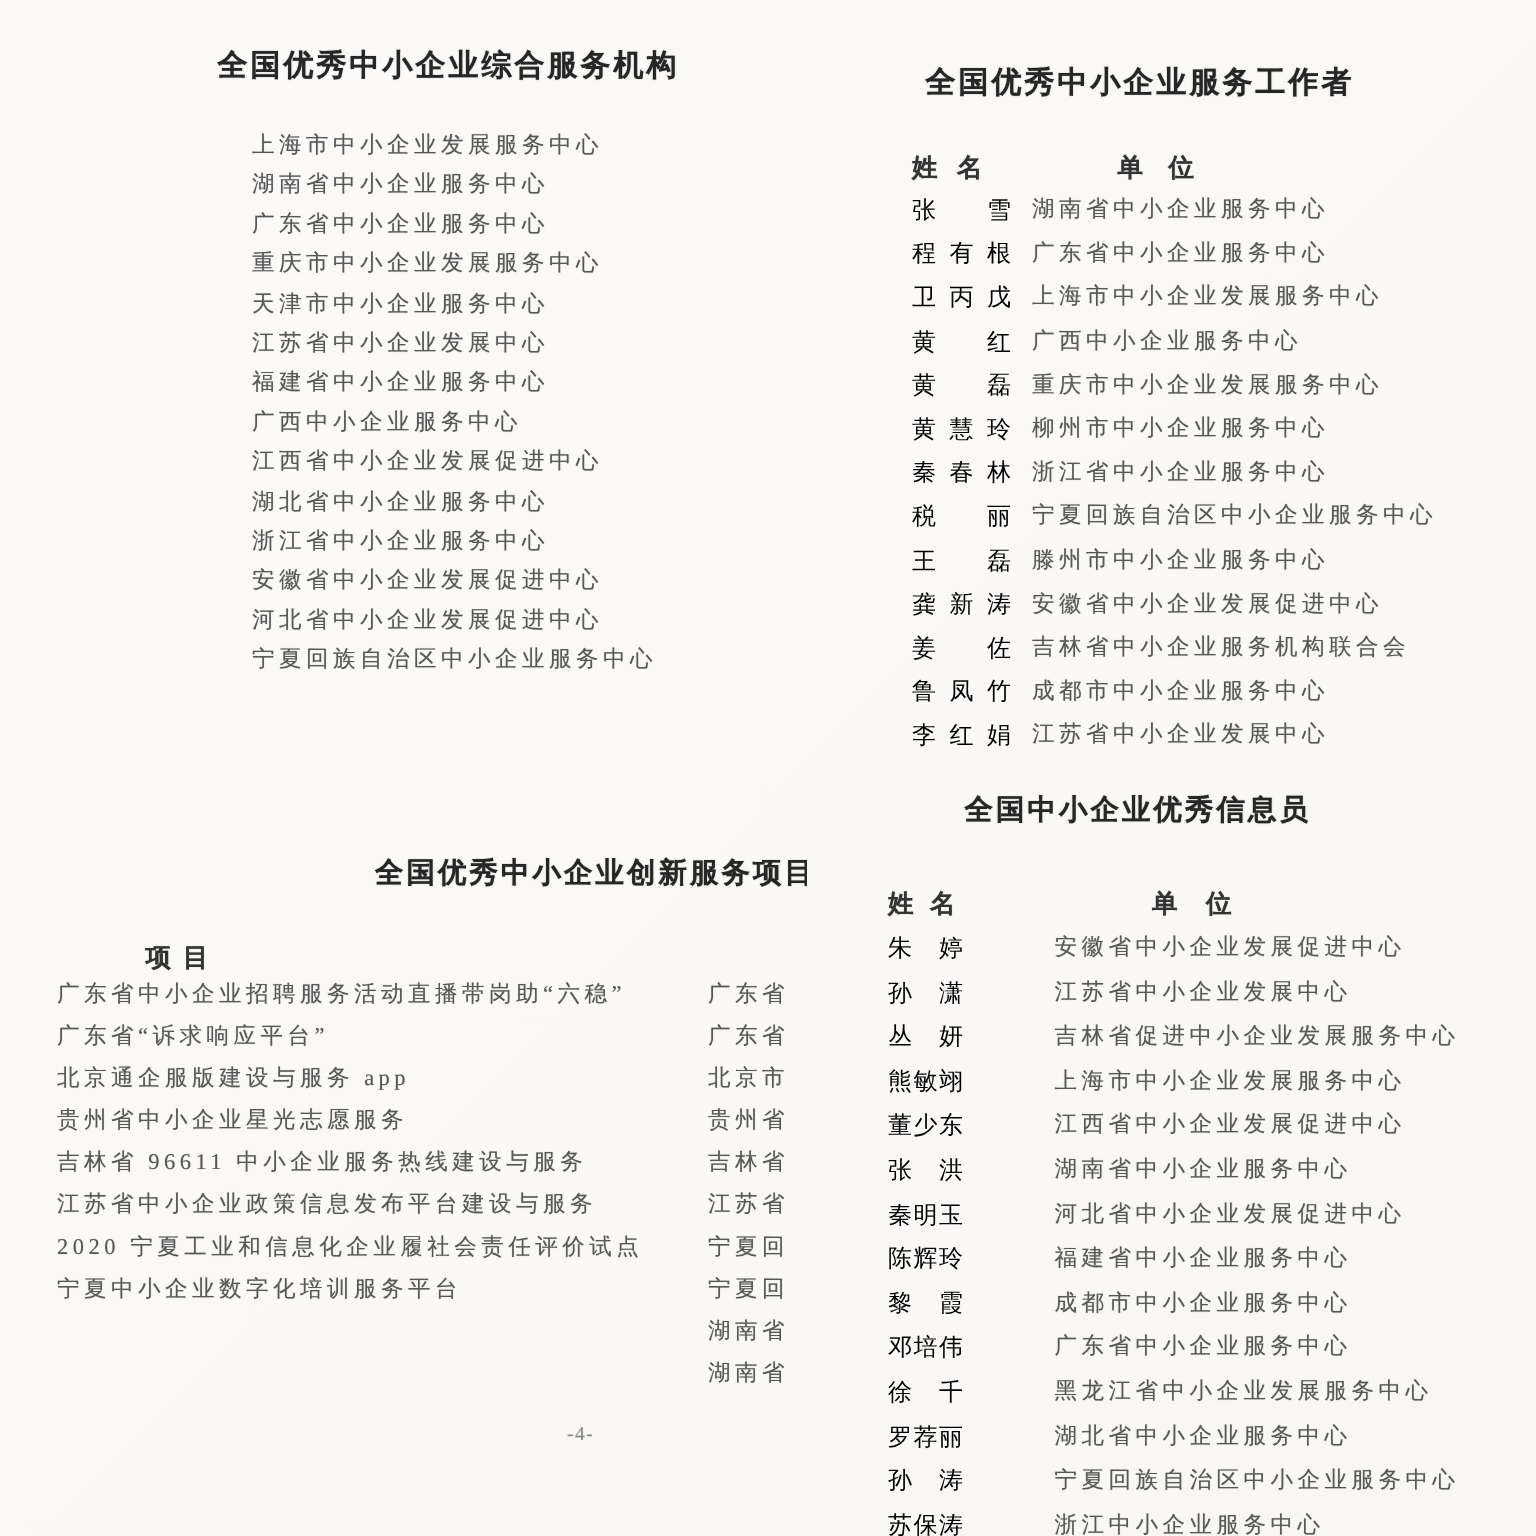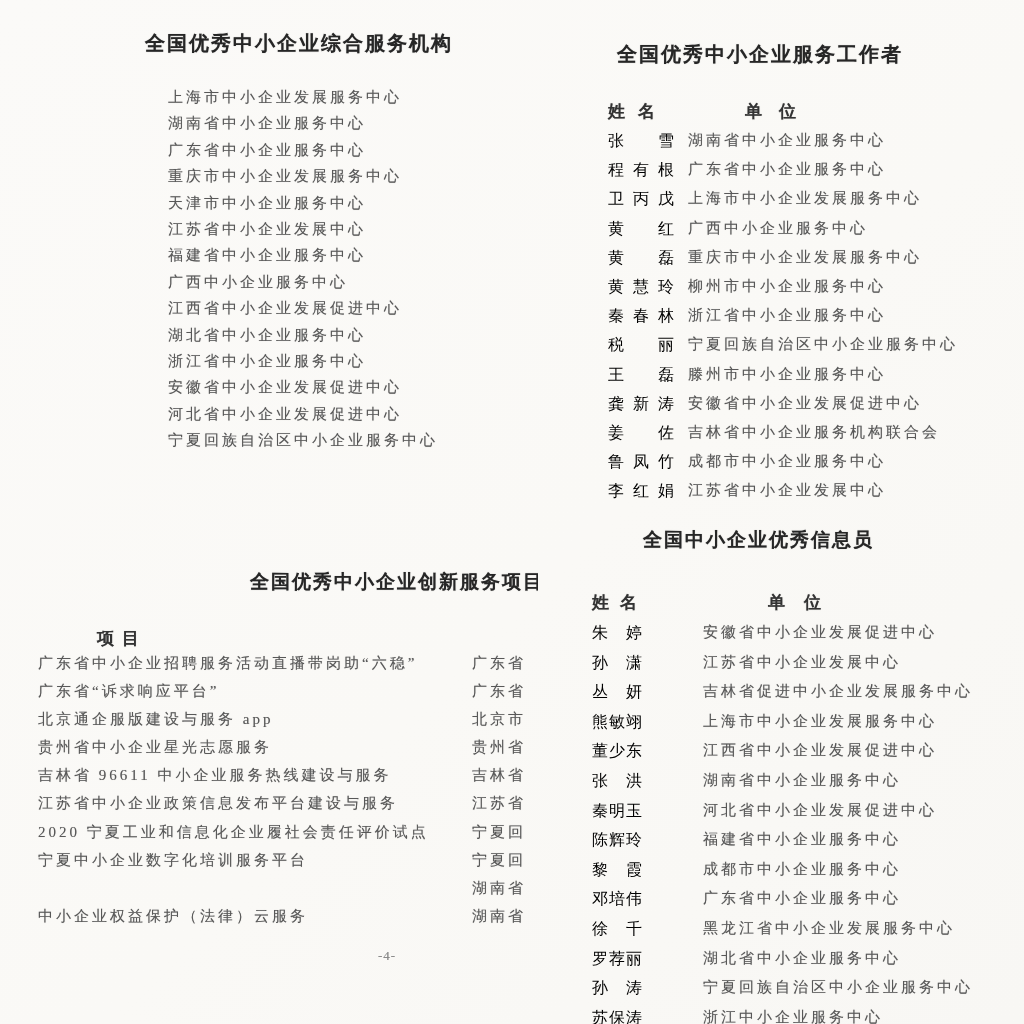--- a/index.html
+++ b/index.html
@@ -148,21 +148,20 @@
   <div class="project-row">
     <span class="project-name">宁夏中小企业数字化培训服务平台</span>
     <span class="unit-partial">宁夏回</span>
   </div>
 
   <div class="project-row">
     <span class="unit-partial">湖南省</span>
   </div>
 
   <div class="project-row">
-    <span class="project-name">中小企业权益保护（法律）云服务</span>
     <span class="unit-partial">湖南省</span>
   </div>
 </div>
 
     <div class="page-num">-4-</div>
   </div>
 
   <div class="page-half page-right"></div>
 
   <h2 class="sec-title" style="left:617px;top:41px;font-size:20px;">全国优秀中小企业服务工作者</h2>

